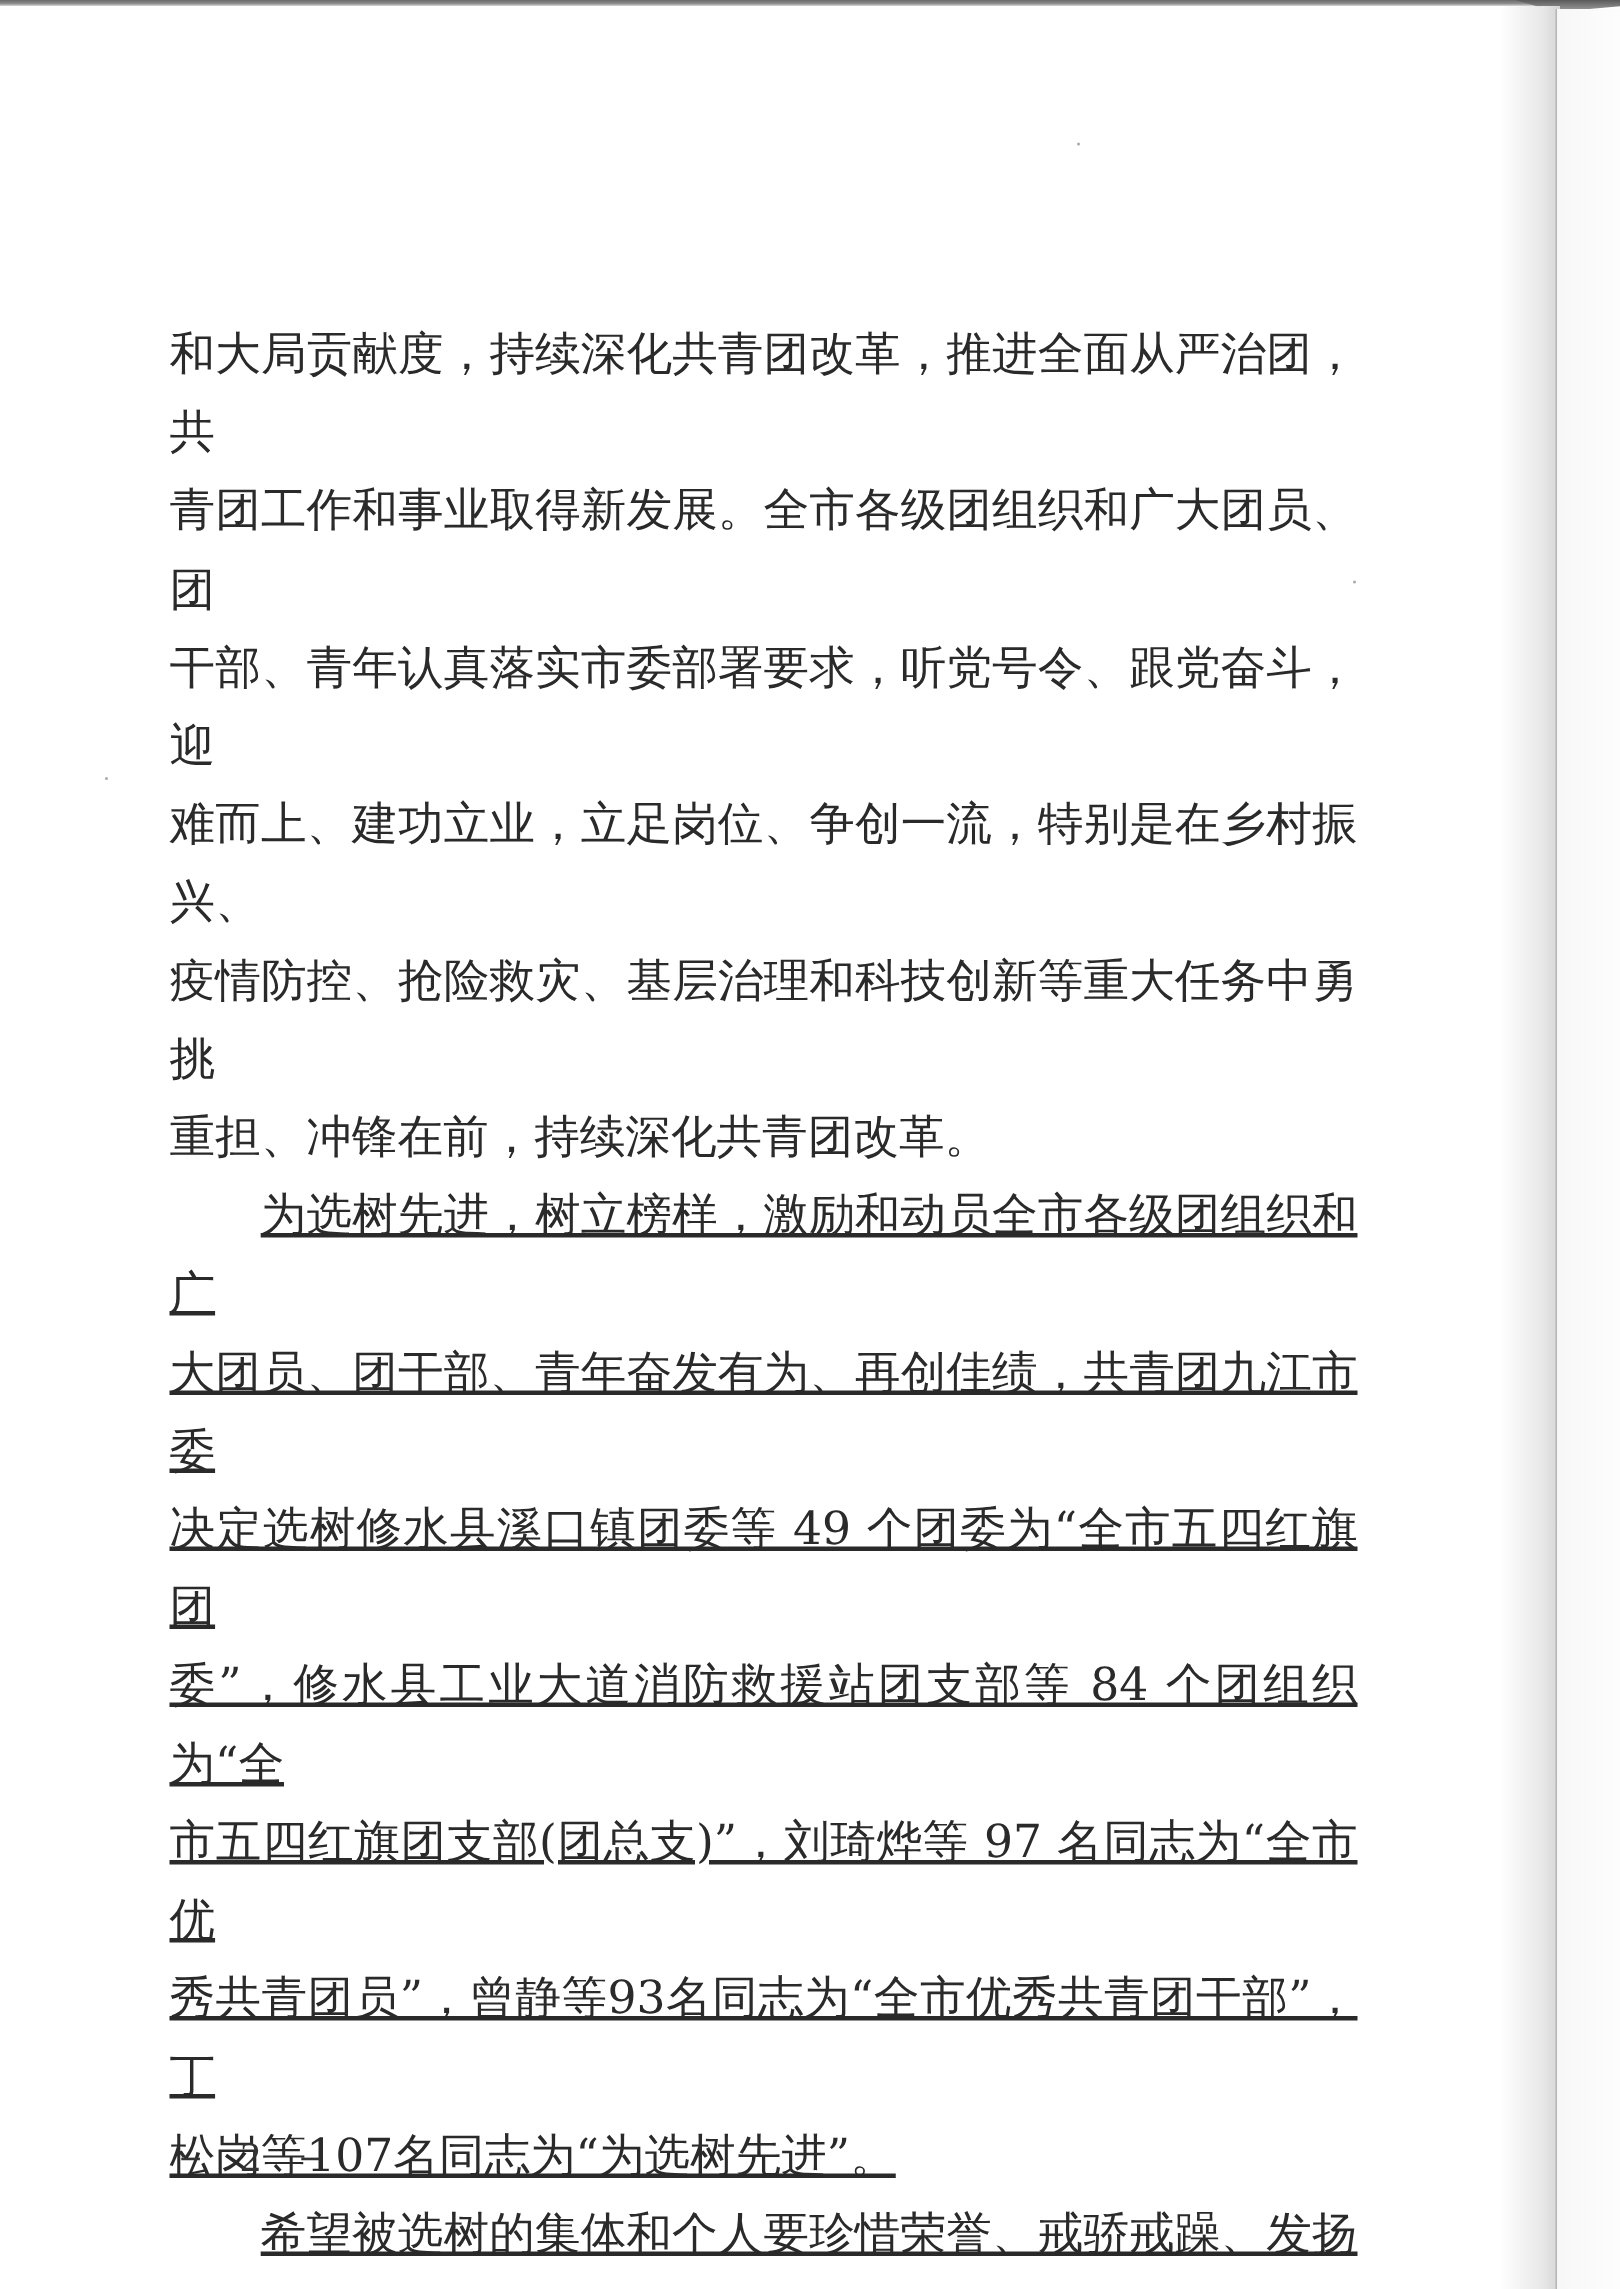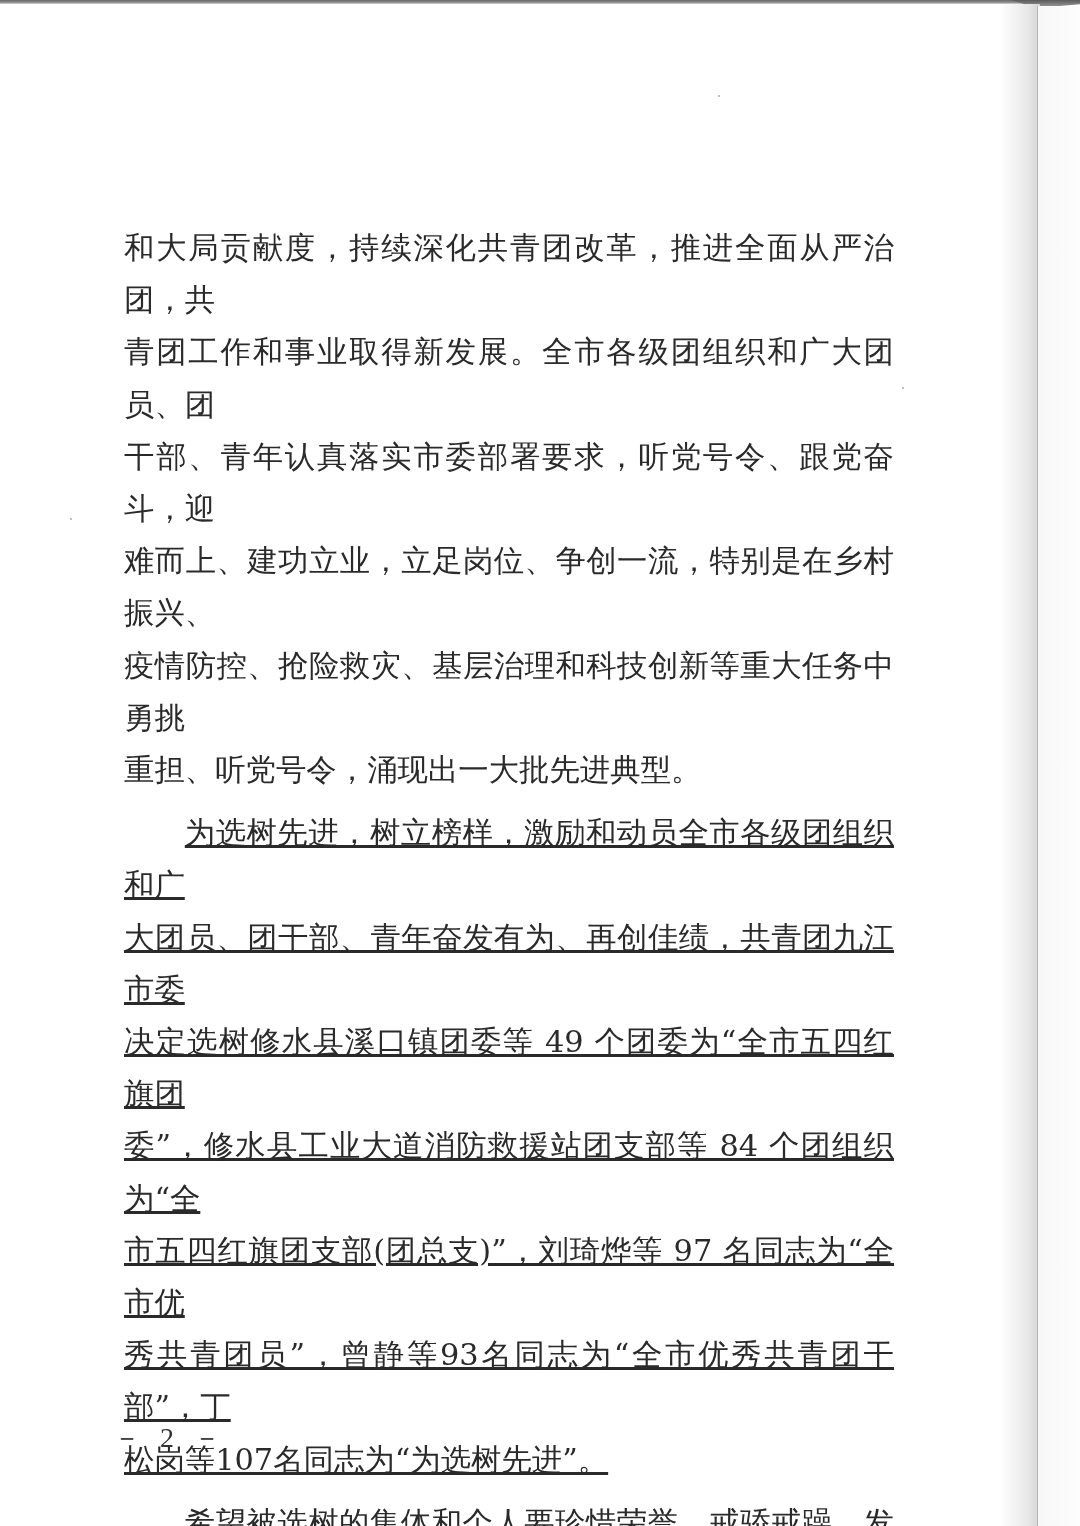--- a/index.html
+++ b/index.html
@@ -54,21 +54,21 @@
     height: 1520px;
     background: linear-gradient(to right, #f7f7f7, #fdfdfd);
   }
   .page-body {
     position: absolute;
     left: 113px;
     top: 211px;
     width: 792px;
   }
   .para {
-    margin: 11px;
+    margin: 0;
     font-size: 30.4px;
     line-height: 52.2px;
     letter-spacing: 0px;
     text-align: justify;
     text-align-last: left;
     word-break: break-all;
   }
   .para.indent {
     text-indent: 60.8px;
     text-decoration: underline;
@@ -102,21 +102,21 @@
 <div class="speck" style="left:902px; top:387px;"></div>
 <div class="speck" style="left:70px; top:518px;"></div>
 
 <div class="page-body">
   <p class="para">
     <span>和大局贡献度，持续深化共青团改革，推进全面从严治团，共</span><br>
     <span>青团工作和事业取得新发展。全市各级团组织和广大团员、团</span><br>
     <span>干部、青年认真落实市委部署要求，听党号令、跟党奋斗，迎</span><br>
     <span>难而上、建功立业，立足岗位、争创一流，特别是在乡村振兴、</span><br>
     <span>疫情防控、抢险救灾、基层治理和科技创新等重大任务中勇挑</span><br>
-    <span>重担、听党号令，涌现出一大批先进典型。</span>
+    <span>重担、冲锋在前，持续深化共青团改革。</span>
   </p>
   <p class="para indent">
     <span>为选树先进，树立榜样，激励和动员全市各级团组织和广</span><br>
     <span>大团员、团干部、青年奋发有为、再创佳绩，共青团九江市委</span><br>
     <span>决定选树修水县溪口镇团委等 49 个团委为“全市五四红旗团</span><br>
     <span>委”，修水县工业大道消防救援站团支部等 84 个团组织为“全</span><br>
     <span>市五四红旗团支部(团总支)”，刘琦烨等 97 名同志为“全市优</span><br>
     <span>秀共青团员”，曾静等93名同志为“全市优秀共青团干部”，丁</span><br>
     <span>松岗等107名同志为“为选树先进”。</span>
   </p>

